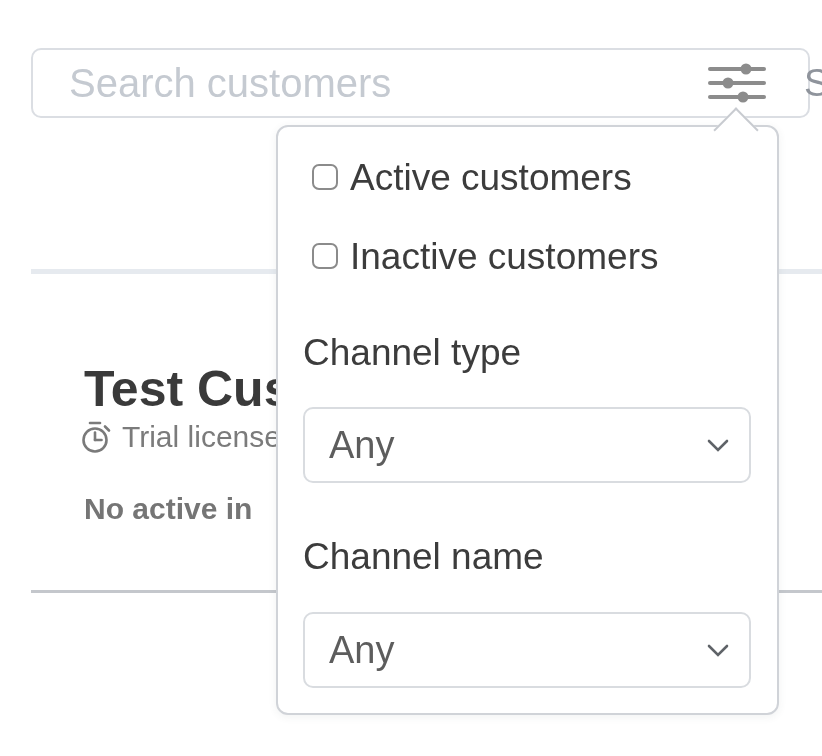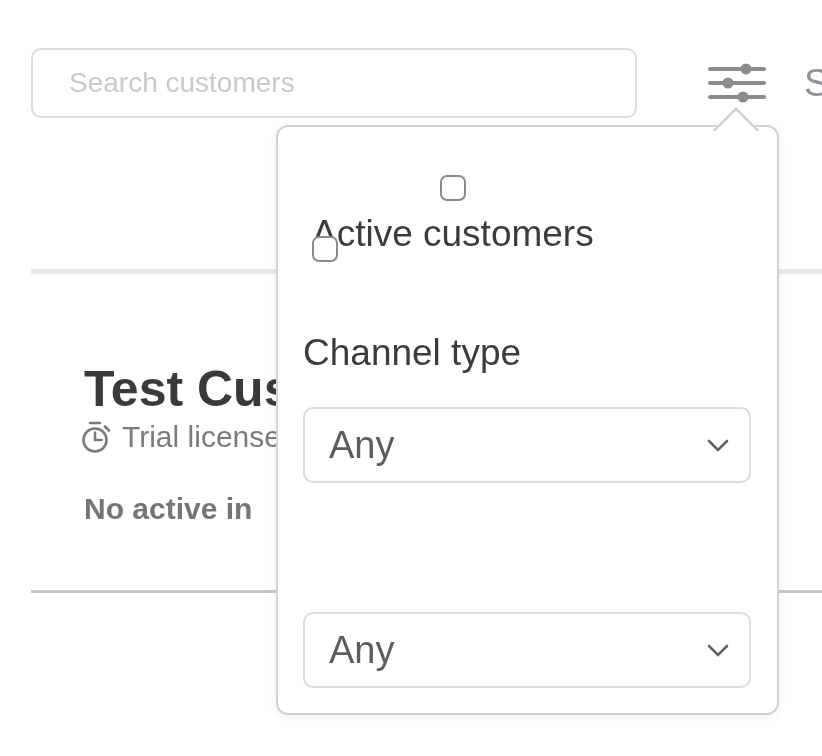--- a/index.html
+++ b/index.html
@@ -7,27 +7,27 @@
     width: 822px; height: 756px;
     position: relative;
     overflow: hidden;
     background: #ffffff;
     font-family: "Liberation Sans", sans-serif;
   }
 
   
   .search-input {
     position: absolute; left: 31px; top: 48px;
-    width: 606px; height: 70px;
+    width: 779px; height: 70px;
     box-sizing: border-box;
     border: 2px solid #dbdee3;
     border-radius: 10px;
     padding: 0 90px 0 36px;
     font-family: "Liberation Sans", sans-serif;
-    font-size: 28px; color: #444;
+    font-size: 40px; color: #444;
     background: #fff; outline: none;
   }
   .search-input::placeholder { color: #c5cad1; opacity: 1; }
 
   .filter-button {
     position: absolute; left: 700px; top: 58px;
     width: 74px; height: 50px;
     display: flex; align-items: center; justify-content: center;
     cursor: pointer; background: transparent; border: none;
   }
@@ -80,21 +80,21 @@
     background: #fff;
     border-left: 2px solid #c8cbd0;
     border-top: 2px solid #c8cbd0;
     transform: rotate(45deg);
   }
   .checkbox-row {
     position: absolute; left: 34px;
     display: flex; align-items: center; gap: 12px;
     cursor: pointer; white-space: nowrap;
   }
-  .row-0 { top: 48px; flex-direction: column; }
+  .row-0 { top: 30px; }
   .row-1 { top: 109px; }
   .checkbox {
     width: 26px; height: 26px; flex: 0 0 26px;
     box-sizing: border-box;
     border: 2px solid #8b8b8b;
     border-radius: 7px;
     background: #fff;
   }
   .checkbox-label { font-size: 37px; color: #3c3c3c; line-height: 1; padding-top: 2px; }
 
@@ -167,31 +167,33 @@
 <div class="panel">
   <div class="caret"></div>
 
   <div class="checkbox-row row-0">
     <span class="checkbox"></span>
     <span class="checkbox-label">Active customers</span>
   </div>
 
   <div class="checkbox-row row-1">
     <span class="checkbox"></span>
+    <span class="checkbox-label">Inactive customers</span>
   </div>
 
   <div class="section-label label-license">Channel type</div>
 
   <div class="select-box select-license">
     <span class="select-value">Any</span>
     <svg class="chevron" width="34" height="34" viewBox="0 0 34 34">
       <path d="M8 13 L17 22 L26 13" fill="none" stroke="#5f6368" stroke-width="2.6" stroke-linecap="round"></path>
     </svg>
   </div>
 
+  <div class="section-label label-channel">Channel name</div>
 
   <div class="select-box select-channel">
     <span class="select-value">Any</span>
     <svg class="chevron" width="34" height="34" viewBox="0 0 34 34">
       <path d="M8 13 L17 22 L26 13" fill="none" stroke="#5f6368" stroke-width="2.6" stroke-linecap="round"></path>
     </svg>
   </div>
 </div>
 
 </body></html>

